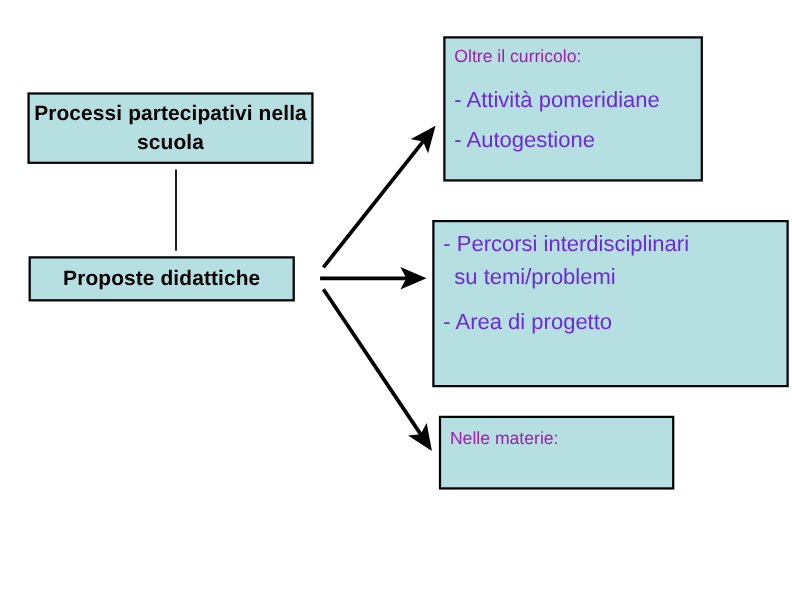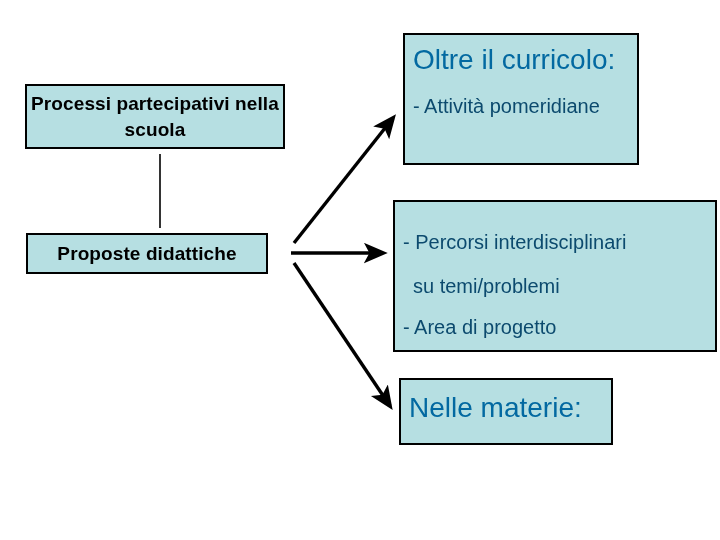--- a/index.html
+++ b/index.html
@@ -75,35 +75,35 @@
     padding: 8px 0 0 8px;
   }
   #box-nelle {
     left: 399px;
     top: 378px;
     width: 214px;
     height: 67px;
     padding: 10px 0 0 8px;
   }
   .heading {
-    color: #0369a1;
-    font-size: 28px;
+    color: #a21caf;
+    font-size: 16px;
     line-height: 1.25;
     white-space: nowrap;
   }
   .item {
-    color: #0c4a6e;
+    color: #6d28d9;
     font-size: 20px;
     line-height: 1.22;
     white-space: nowrap;
   }
   #box-oltre .heading { margin-bottom: 17px; }
   #box-oltre .item { margin-bottom: 13px; }
   #box-nel .heading { margin-bottom: 16px; }
-  #box-nel .item { margin-bottom: 6px; margin-top: 20px; }
+  #box-nel .item { margin-bottom: 6px; }
   #box-nel .item.gap { margin-top: 16px; }
   #box-nelle .heading { margin-bottom: 22px; }
   svg.lines {
     position: absolute;
     left: 0;
     top: 0;
     width: 720px;
     height: 540px;
     pointer-events: none;
   }
@@ -133,20 +133,21 @@
     <span class="box-title">Processi partecipativi nella scuola</span>
   </div>
 
   <div class="box" id="box-proposte">
     <span class="box-title">Proposte didattiche</span>
   </div>
 
   <div class="box" id="box-oltre">
     <div class="heading">Oltre il curricolo:</div>
     <div class="item">- Attività pomeridiane</div>
+    <div class="item">- Autogestione</div>
   </div>
 
   <div class="box" id="box-nel">
     <div class="item">- Percorsi interdisciplinari</div>
     <div class="item" style="padding-left:10px;">su temi/problemi</div>
     <div class="item gap">- Area di progetto</div>
   </div>
 
   <div class="box" id="box-nelle">
     <div class="heading">Nelle materie:</div>

